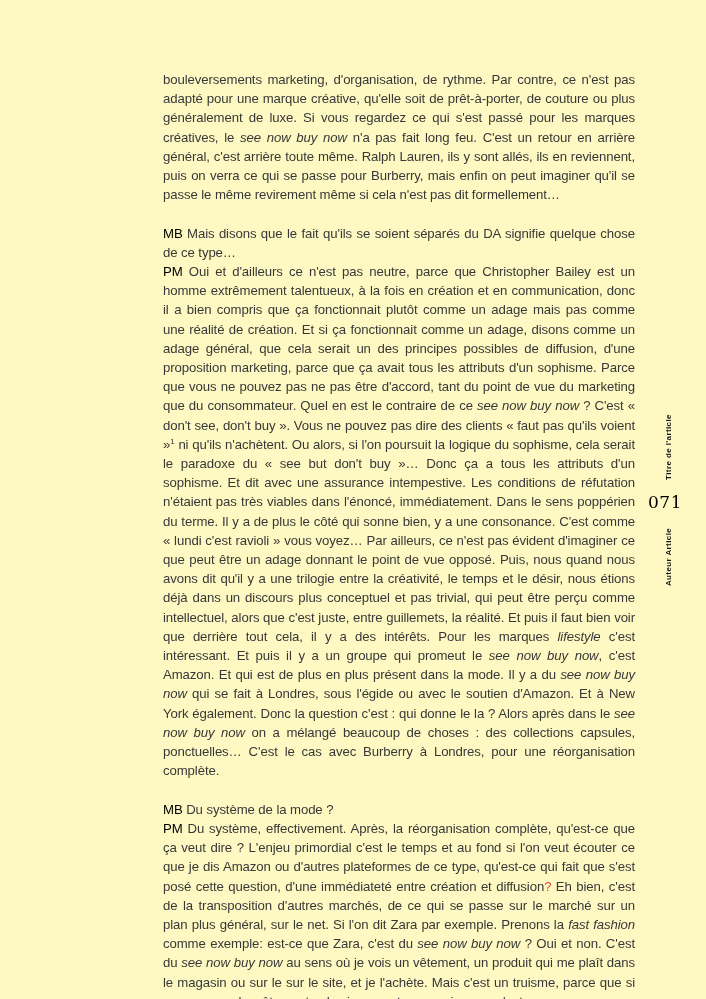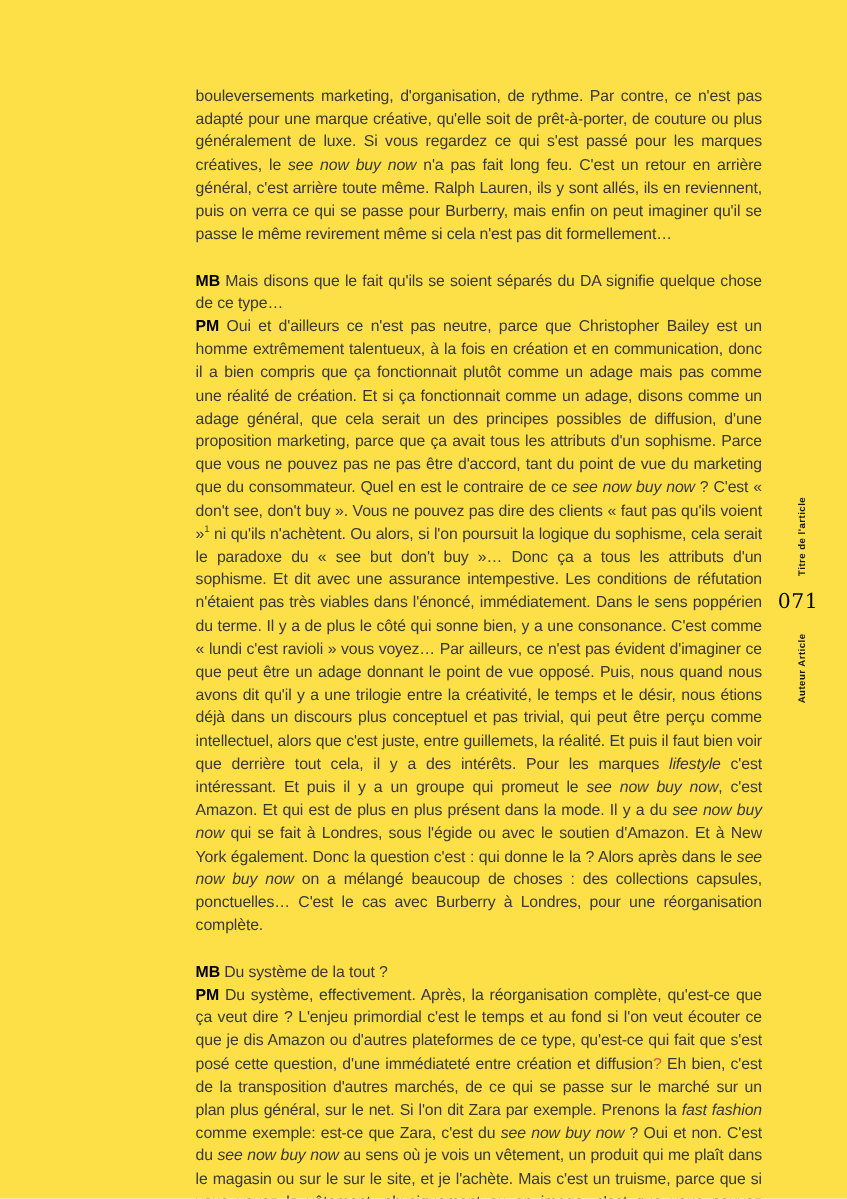--- a/index.html
+++ b/index.html
@@ -10,38 +10,38 @@
   body {
     width: 706px;
     height: 999px;
     position: relative;
     overflow: hidden;
     font-family: "Liberation Sans", "DejaVu Sans", sans-serif;
   }
   .page {
     position: absolute;
     inset: 0;
-    background: #fde047;
+    background: #fef9c3;
   }
   
   .text-column {
     position: absolute;
     left: 163px;
     top: 70px;
     width: 472px;
     font-size: 13.2px;
     line-height: 19.2px;
     text-align: justify;
     color: #383838;
     letter-spacing: -0.1px;
   }
   .para { margin: 0; }
   .spacer { height: 19.2px; }
   .speaker {
-    font-weight: bold;
+    font-weight: normal;
     color: #000000;
   }
   em { font-style: italic; }
   sup.fnote {
     font-size: 8px;
     line-height: 0;
     vertical-align: super;
   }
   
   .v-label {
@@ -71,21 +71,21 @@
 <body>
 
 <div class="page">
 
   <main class="text-column">
       <p class="para"><span>bouleversements marketing, d'organisation, de rythme. Par contre, ce n'est pas adapté pour une marque créative, qu'elle soit de prêt-à-porter, de couture ou plus généralement de luxe. Si vous regardez ce qui s'est passé pour les marques créatives, le </span><em>see now buy now</em><span> n'a pas fait long feu. C'est un retour en arrière général, c'est arrière toute même. Ralph Lauren, ils y sont allés, ils en reviennent, puis on verra ce qui se passe pour Burberry, mais enfin on peut imaginer qu'il se passe le même revirement même si cela n'est pas dit formellement…</span></p>
       <div class="spacer"></div>
       <p class="para"><span class="speaker">MB</span> <span>Mais disons que le fait qu'ils se soient séparés du DA signifie quelque chose de ce type…</span></p>
       <p class="para"><span class="speaker">PM</span> <span>Oui et d'ailleurs ce n'est pas neutre, parce que Christopher Bailey est un homme extrêmement talentueux, à la fois en création et en communication, donc il a bien compris que ça fonctionnait plutôt comme un adage mais pas comme une réalité de création. Et si ça fonctionnait comme un adage, disons comme un adage général, que cela serait un des principes possibles de diffusion, d'une proposition marketing, parce que ça avait tous les attributs d'un sophisme. Parce que vous ne pouvez pas ne pas être d'accord, tant du point de vue du marketing que du consommateur. Quel en est le contraire de ce </span><em>see now buy now</em><span> ? C'est « don't see, don't buy ». Vous ne pouvez pas dire des clients « faut pas qu'ils voient »</span><sup class="fnote">1</sup><span> ni qu'ils n'achètent. Ou alors, si l'on poursuit la logique du sophisme, cela serait le paradoxe du « see but don't buy »… Donc ça a tous les attributs d'un sophisme. Et dit avec une assurance intempestive. Les conditions de réfutation n'étaient pas très viables dans l'énoncé, immédiatement. Dans le sens poppérien du terme. Il y a de plus le côté qui sonne bien, y a une consonance. C'est comme « lundi c'est ravioli » vous voyez… Par ailleurs, ce n'est pas évident d'imaginer ce que peut être un adage donnant le point de vue opposé. Puis, nous quand nous avons dit qu'il y a une trilogie entre la créativité, le temps et le désir, nous étions déjà dans un discours plus conceptuel et pas trivial, qui peut être perçu comme intellectuel, alors que c'est juste, entre guillemets, la réalité. Et puis il faut bien voir que derrière tout cela, il y a des intérêts. Pour les marques </span><em>lifestyle</em><span> c'est intéressant. Et puis il y a un groupe qui promeut le </span><em>see now buy now</em><span>, c'est Amazon. Et qui est de plus en plus présent dans la mode. Il y a du </span><em>see now buy now</em><span> qui se fait à Londres, sous l'égide ou avec le soutien d'Amazon. Et à New York également. Donc la question c'est : qui donne le la ? Alors après dans le </span><em>see now buy now</em><span> on a mélangé beaucoup de choses : des collections capsules, ponctuelles… C'est le cas avec Burberry à Londres, pour une réorganisation complète.</span></p>
       <div class="spacer"></div>
-      <p class="para"><span class="speaker">MB</span> <span>Du système de la tout ?</span></p>
+      <p class="para"><span class="speaker">MB</span> <span>Du système de la mode ?</span></p>
       <p class="para"><span class="speaker">PM</span> <span>Du système, effectivement. Après, la réorganisation complète, qu'est-ce que ça veut dire ? L'enjeu primordial c'est le temps et au fond si l'on veut écouter ce que je dis Amazon ou d'autres plateformes de ce type, qu'est-ce qui fait que s'est posé cette question, d'une immédiateté entre création et diffusion</span><span style="color: rgb(223, 75, 69);">?</span><span> Eh bien, c'est de la transposition d'autres marchés, de ce qui se passe sur le marché sur un plan plus général, sur le net. Si l'on dit Zara par exemple. Prenons la </span><em>fast fashion</em><span> comme exemple: est-ce que Zara, c'est du </span><em>see now buy now</em><span> ? Oui et non. C'est du </span><em>see now buy now</em><span> au sens où je vois un vêtement, un produit qui me plaît dans le magasin ou sur le sur le site, et je l'achète. Mais c'est un truisme, parce que si vous voyez le vêtement, physiquement ou en image, c'est que vous pouvez l'acheter. Rien à voir avec le principe du défilé et de l'achat…</span></p>
     </main>
 
   <div class="v-label v-label-title">Titre de l'article</div>
 
   <div class="page-number">071</div>
 
   <div class="v-label v-label-author">Auteur Article</div>
 
 </div>

